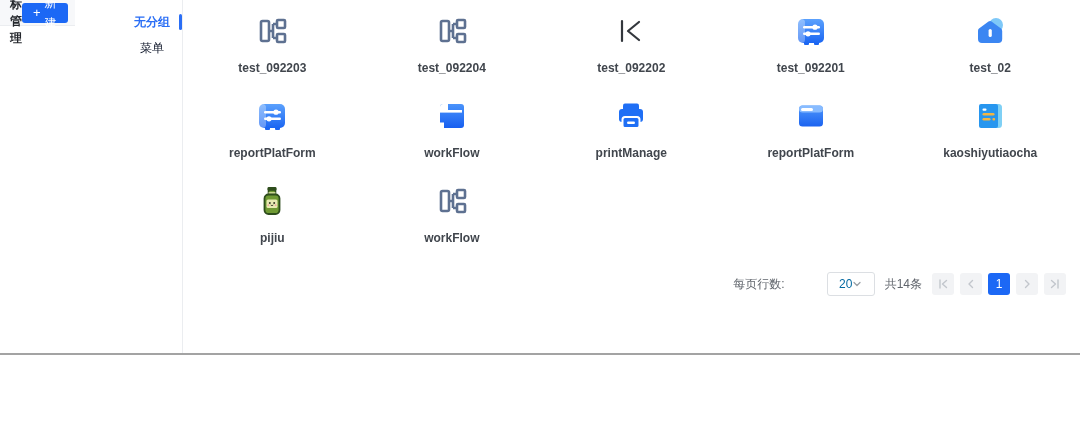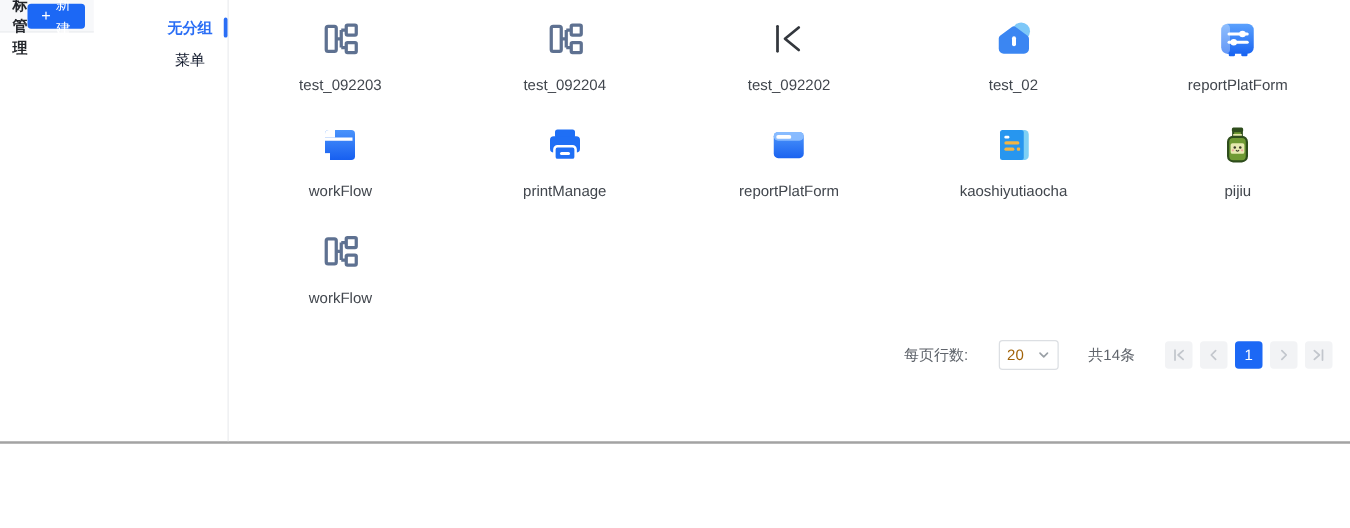--- a/index.html
+++ b/index.html
@@ -38,34 +38,34 @@
   .side-item .indicator {
     display: none; position: absolute; right: 0; top: 4px;
     width: 3px; height: 16px; background: #2a6ef5; border-radius: 2px;
   }
   .side-item.active .indicator { display: block; }
 
   .main { flex: 1; padding-top: 5px; display: flex; flex-direction: column; }
   .grid { display: grid; grid-template-columns: repeat(5, 1fr); }
   .cell {
     height: 85px; display: flex; flex-direction: column; align-items: center;
-    padding-top: 6px; cursor: pointer;
+    padding-top: 6px; cursor: pointer; font-weight: bold;
   }
   .icon-box { width: 40px; height: 40px; display: flex; align-items: center; justify-content: center; }
   .cell-label { margin-top: 10px; color: #41464d; font-size: 12px; }
 
   
   .pagination {
     display: flex; align-items: center; justify-content: flex-end;
-    gap: 24px; padding: 12px 14px 0 0; color: #60656c;
+    gap: 10px; padding: 12px 14px 0 0; color: #60656c;
   }
   .page-select {
     width: 48px; height: 24px; border: 1px solid #dcdfe3; border-radius: 3px;
-    background: #fff; display: flex; align-items: center; justify-content: space-between;
-    padding: 0 6px; cursor: pointer; color: #a16207;
+    background: #fff; display: flex; align-items: center; justify-content: center;
+    padding: 0 6px; cursor: pointer; color: #0369a1; margin-left: 32px;
   }
   .page-select .chev { color: #9aa0a6; display: flex; }
   .pg-group { display: flex; gap: 6px; align-items: center; }
   .pg-btn {
     width: 22px; height: 22px; border: none; border-radius: 3px;
     background: #f2f3f5; color: #c2c6cc; cursor: pointer;
     display: flex; align-items: center; justify-content: center; padding: 0;
     font-family: "Liberation Sans", sans-serif; font-size: 12px;
   }
   .pg-btn.current { background: #1c68f5; color: #fff; }
@@ -123,32 +123,20 @@
   </div>
 
   <div class="cell">
     <div class="icon-box">
   <svg width="34" height="34" viewBox="0 0 34 34" fill="none" stroke="#33373d" stroke-width="2.2" stroke-linecap="round" stroke-linejoin="round">
     <path d="M8 7 v20"></path>
     <path d="M25 8 L14 17 L25 26"></path>
   </svg>
 </div>
     <div class="cell-label">test_092202</div>
-  </div>
-
-
-  <div class="cell">
-    <div class="icon-box">
-  <svg width="34" height="34" viewBox="0 0 34 34">
-    <circle cx="23" cy="11" r="7" fill="#7ec8f8"></circle>
-    <path d="M6 14.5 L15.5 7.5 a2.5 2.5 0 0 1 3 0 L28 14.5 a3 3 0 0 1 1.2 2.4 V25 a4 4 0 0 1 -4 4 H9 a4 4 0 0 1 -4 -4 V16.9 A3 3 0 0 1 6 14.5 Z" fill="#3b86f2"></path>
-    <rect x="15.6" y="15" width="3.2" height="8" rx="1.6" fill="#fff"></rect>
-  </svg>
-</div>
-    <div class="cell-label">test_02</div>
   </div>
 
   <div class="cell">
     <div class="icon-box">
   <svg width="34" height="34" viewBox="0 0 34 34">
     <defs>
       <linearGradient id="g-slider" x1="0" y1="0" x2="0" y2="1">
         <stop offset="0" stop-color="#5ba1fd"></stop>
                     <stop offset="1" stop-color="#1b66f2"></stop>
       </linearGradient>
@@ -156,20 +144,53 @@
     <rect x="10" y="28" width="5" height="3" rx="1" fill="#1b66f2"></rect>
     <rect x="20" y="28" width="5" height="3" rx="1" fill="#1b66f2"></rect>
     <rect x="4" y="5" width="26" height="24" rx="5" fill="url(#g-slider)"></rect>
     <rect x="4" y="5" width="7" height="24" rx="3.5" fill="#ffffff" opacity="0.32"></rect>
     <rect x="9" y="12" width="17" height="2.4" rx="1.2" fill="#fff"></rect>
     <circle cx="21" cy="13.2" r="2.6" fill="#fff"></circle>
     <rect x="9" y="18.6" width="17" height="2.4" rx="1.2" fill="#fff"></rect>
     <circle cx="14" cy="19.8" r="2.6" fill="#fff"></circle>
   </svg>
 </div>
+    <div class="cell-label">test_092201</div>
+  </div>
+
+  <div class="cell">
+    <div class="icon-box">
+  <svg width="34" height="34" viewBox="0 0 34 34">
+    <circle cx="23" cy="11" r="7" fill="#7ec8f8"></circle>
+    <path d="M6 14.5 L15.5 7.5 a2.5 2.5 0 0 1 3 0 L28 14.5 a3 3 0 0 1 1.2 2.4 V25 a4 4 0 0 1 -4 4 H9 a4 4 0 0 1 -4 -4 V16.9 A3 3 0 0 1 6 14.5 Z" fill="#3b86f2"></path>
+    <rect x="15.6" y="15" width="3.2" height="8" rx="1.6" fill="#fff"></rect>
+  </svg>
+</div>
+    <div class="cell-label">test_02</div>
+  </div>
+
+  <div class="cell">
+    <div class="icon-box">
+  <svg width="34" height="34" viewBox="0 0 34 34">
+    <defs>
+      <linearGradient id="g-slider" x1="0" y1="0" x2="0" y2="1">
+        <stop offset="0" stop-color="#5ba1fd"></stop>
+                    <stop offset="1" stop-color="#1b66f2"></stop>
+      </linearGradient>
+    </defs>
+    <rect x="10" y="28" width="5" height="3" rx="1" fill="#1b66f2"></rect>
+    <rect x="20" y="28" width="5" height="3" rx="1" fill="#1b66f2"></rect>
+    <rect x="4" y="5" width="26" height="24" rx="5" fill="url(#g-slider)"></rect>
+    <rect x="4" y="5" width="7" height="24" rx="3.5" fill="#ffffff" opacity="0.32"></rect>
+    <rect x="9" y="12" width="17" height="2.4" rx="1.2" fill="#fff"></rect>
+    <circle cx="21" cy="13.2" r="2.6" fill="#fff"></circle>
+    <rect x="9" y="18.6" width="17" height="2.4" rx="1.2" fill="#fff"></rect>
+    <circle cx="14" cy="19.8" r="2.6" fill="#fff"></circle>
+  </svg>
+</div>
     <div class="cell-label">reportPlatForm</div>
   </div>
 
   <div class="cell">
     <div class="icon-box">
   <svg width="34" height="34" viewBox="0 0 34 34">
     <defs>
       <linearGradient id="g-wf" x1="0" y1="0" x2="0" y2="1">
         <stop offset="0" stop-color="#4a93fb"></stop>
                     <stop offset="1" stop-color="#175ff0"></stop>

